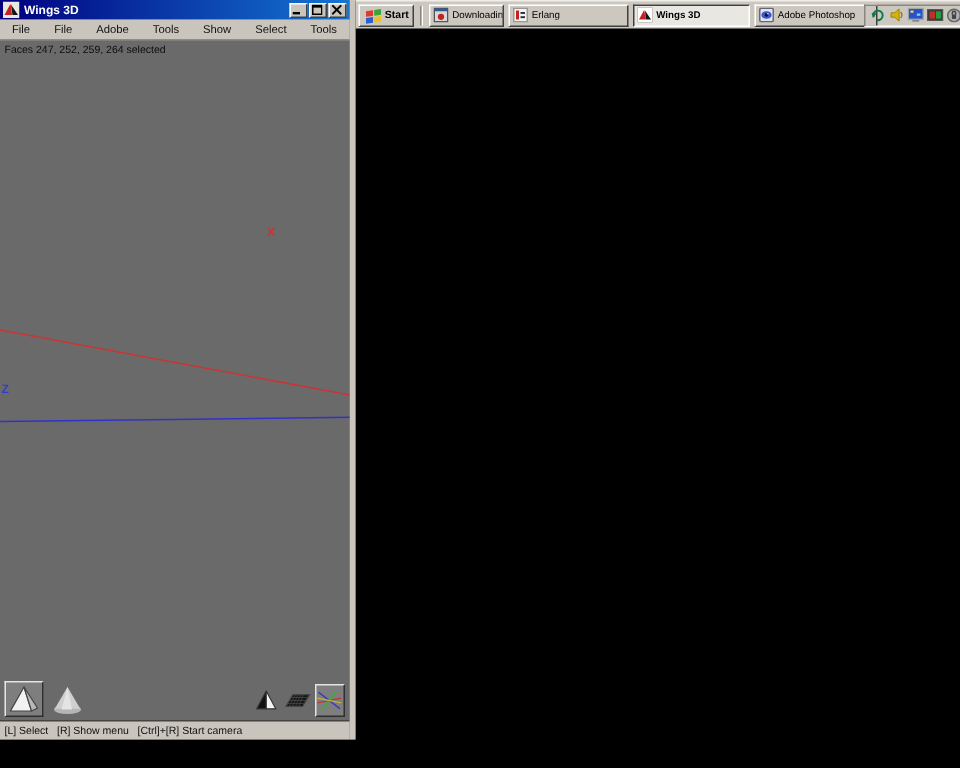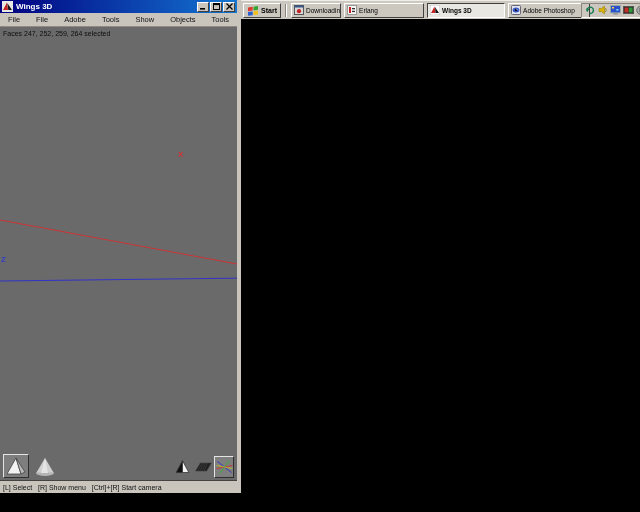--- a/index.html
+++ b/index.html
@@ -95,21 +95,21 @@
           </button>
       </span>
     </div>
 
     <div class="menubar" id="menubar">
         <span class="menuitem">File</span>
         <span class="menuitem">File</span>
         <span class="menuitem">Adobe</span>
         <span class="menuitem">Tools</span>
         <span class="menuitem">Show</span>
-        <span class="menuitem">Objects</span>
+        <span class="menuitem">Select</span>
         <span class="menuitem">Tools</span>
       </div>
 
     <div class="viewport">
       <svg id="scene" width="636" height="454">
           <line x1="318" y1="12" x2="318" y2="170" stroke="#2fbf2f" stroke-width="1"></line>
           <line x1="318" y1="334" x2="318" y2="436" stroke="#b832b8" stroke-width="1"></line>
           <line x1="0" y1="254" x2="250" y2="251" stroke="#3232c8" stroke-width="1"></line>
           <line x1="390" y1="249" x2="636" y2="245" stroke="#b4b434" stroke-width="1"></line>
           <line x1="390" y1="260" x2="455" y2="276" stroke="#34aaaa" stroke-width="1"></line>

